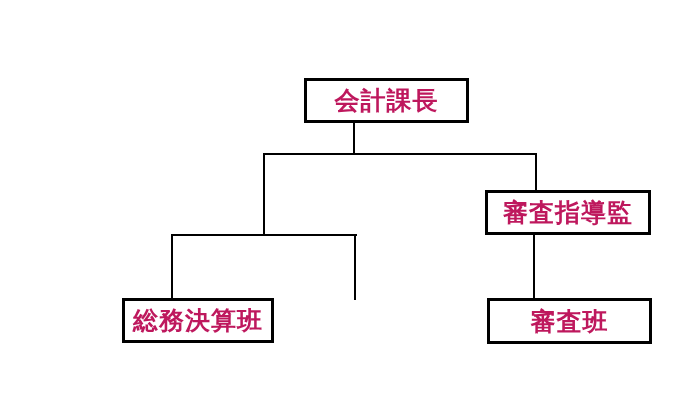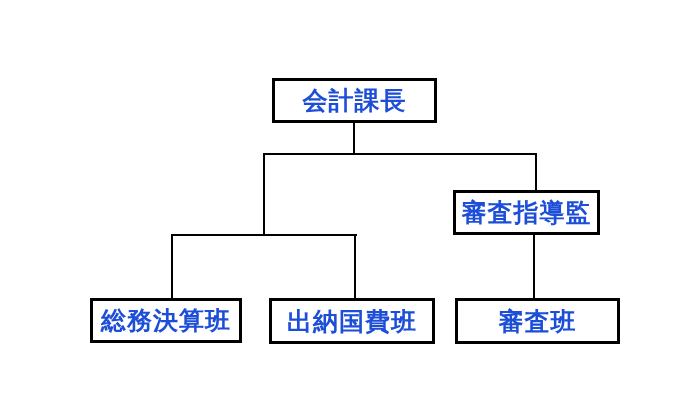--- a/index.html
+++ b/index.html
@@ -19,30 +19,31 @@
     position: absolute;
     box-sizing: border-box;
     border: 3px solid #000000;
     background: #ffffff;
     display: flex;
     align-items: center;
     justify-content: center;
     font-weight: bold;
     font-size: 25px;
     letter-spacing: 1px;
-    color: #1d4ed8;
+    color: #be185d;
     white-space: nowrap;
+    margin-left: 32px;
   }
   .line {
     position: absolute;
     background: #000000;
   }
   
   #node-chief      { left: 272px; top:  78px; width: 165px; height: 45px; }
-  #node-supervisor { left: 453px; top: 190px; width: 147px; height: 45px; }
+  #node-supervisor { left: 453px; top: 190px; width: 166px; height: 45px; }
   #node-general    { left:  90px; top: 298px; width: 152px; height: 45px; }
   #node-cashier    { left: 269px; top: 298px; width: 166px; height: 46px; }
   #node-examine    { left: 455px; top: 298px; width: 165px; height: 46px; }
   
   #line-v-chief-down   { left: 353px; top: 121px; width: 2px;   height: 34px; }
   #line-h-level1       { left: 263px; top: 153px; width: 274px; height: 2px;  }
   #line-v-left-branch  { left: 263px; top: 153px; width: 2px;   height: 83px; }
   #line-v-right-branch { left: 535px; top: 153px; width: 2px;   height: 38px; }
   #line-h-level2       { left: 171px; top: 234px; width: 186px; height: 2px;  }
   #line-v-to-general   { left: 171px; top: 234px; width: 2px;   height: 66px; }
@@ -68,21 +69,18 @@
   </div>
 
   <div class="node" id="node-supervisor">
     <span>審査指導監</span>
   </div>
 
   <div class="node" id="node-general">
     <span>総務決算班</span>
   </div>
 
-  <div class="node" id="node-cashier">
-    <span>出納国費班</span>
-  </div>
 
   <div class="node" id="node-examine">
     <span>審査班</span>
   </div>
 
 </div>
 
 </body></html>

